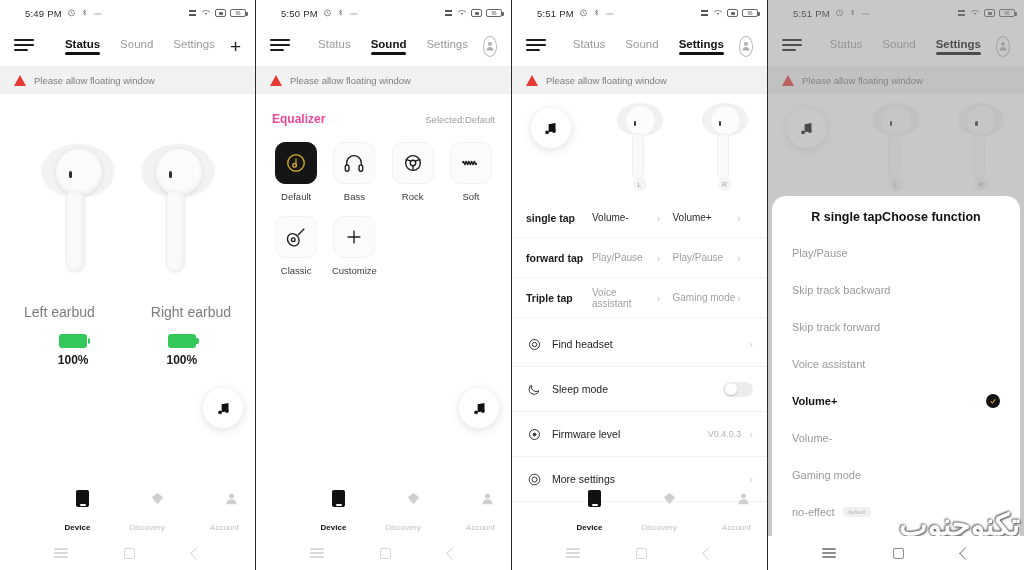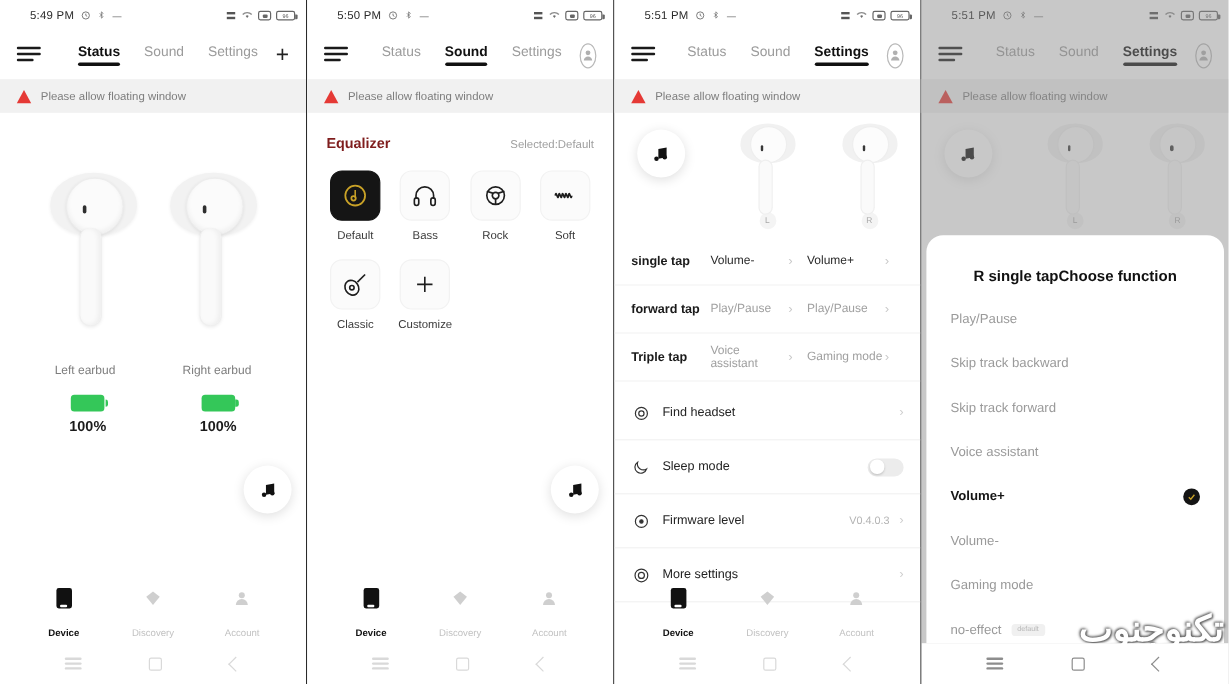--- a/index.html
+++ b/index.html
@@ -125,21 +125,21 @@
     top: 52px; left: 27px;
     box-shadow: inset -2px 0 4px rgba(0,0,0,.05), 0 1px 3px rgba(0,0,0,.07);
     border: 1px solid #efefef; border-top: none;
   }
   .bud.left .wing { transform: scaleX(-1); }
 
   .bud-labels {
     display: flex; justify-content: center; gap: 56px;
     margin-top: 16px;
   }
-  .bud-label { font-size: 10px; color: #7d7d7d; }
+  .bud-label { font-size: 14px; color: #7d7d7d; }
   .batt-row {
     display: flex; justify-content: center; gap: 78px; margin-top: 14px;
   }
   .batt-cell { display: flex; flex-direction: column; align-items: center; gap: 5px; }
   .batt-big {
     width: 28px; height: 14px; border-radius: 3px; background: #34c759;
     position: relative;
   }
   .batt-big::after {
     content: ""; position: absolute; right: -3px; top: 4px;
@@ -165,21 +165,21 @@
   }
   .fab svg { width: 15px; height: 15px; }
 
   
   .bottomnav {
     position: absolute; left: 0; right: 0; bottom: 38px;
     display: flex; padding: 0 16px 0 16px;
   }
   .bn-item {
     flex: 1; display: flex; flex-direction: column;
-    align-items: center; gap: 16px; cursor: pointer;
+    align-items: flex-end; gap: 16px; cursor: pointer;
   }
   .bn-label { font-size: 8px; color: #c2c2c2; }
   .bn-item.active .bn-label { color: #111; font-weight: bold; }
   .bn-ico { width: 15px; height: 17px; display:flex; align-items:center; justify-content:center; }
   .phone-ico {
     width: 13px; height: 17px; background: #111; border-radius: 2px;
     position: relative;
   }
   .phone-ico::after {
     content:""; position:absolute; left:3.5px; bottom:1.5px;
@@ -196,21 +196,21 @@
   .navbar .nb { color: #d9d9d9; font-size: 13px; cursor: pointer; }
   .nb-lines { width: 14px; }
   .nb-lines span { display:block; height:1.6px; background:#d9d9d9; margin:2.4px 0; border-radius:1px;}
   .nb-square { width: 11px; height: 11px; border: 1.6px solid #d9d9d9; border-radius: 2px; }
   .nb-back { width: 9px; height: 9px; border-left: 1.6px solid #d9d9d9; border-bottom: 1.6px solid #d9d9d9; transform: rotate(45deg); }
 
   
   .eq-head {
     display: flex; align-items: baseline; padding: 18px 16px 0 16px;
   }
-  .eq-title { font-size: 12px; font-weight: bold; color: #7f1d1d; }
+  .eq-title { font-size: 12px; font-weight: bold; color: #ec4899; }
   .eq-selected { margin-left: auto; font-size: 9.5px; color: #9e9e9e; }
   .eq-sub { padding: 11px 16px 0 16px; font-size: 9.5px; color: #9e9e9e; }
   .eq-grid {
     display: grid; grid-template-columns: repeat(4, 1fr);
     gap: 14px 6px; padding: 16px 14px 0 14px;
   }
   .eq-cell { display: flex; flex-direction: column; align-items: center; gap: 7px; cursor: pointer; }
   .eq-box {
     width: 42px; height: 42px; border-radius: 10px; background: #fbfbfb;
     display: flex; align-items: center; justify-content: center;
@@ -287,21 +287,20 @@
     position: absolute; inset: 0; background: rgba(140,140,140,.48);
   }
   .dialog {
     position: absolute; left: 4px; right: 4px; top: 196px; bottom: 34px;
     background: #fff; border-radius: 14px 14px 0 0;
     padding: 14px 0 0 0; overflow: hidden;
   }
   .dlg-title {
     text-align: center; font-size: 12.5px; font-weight: bold; color: #111;
     padding-bottom: 10px;
-    margin-top: 13px;
   }
   .dlg-item {
     display: flex; align-items: center; height: 37px;
     padding: 0 20px; cursor: pointer;
   }
   .dlg-text { font-size: 11px; color: #9a9a9a; }
   .dlg-item.selected .dlg-text { color: #151515; font-weight: bold; }
   .dlg-check {
     margin-left: auto; width: 14px; height: 14px; border-radius: 50%;
     background: #141414; display: flex; align-items: center; justify-content: center;

